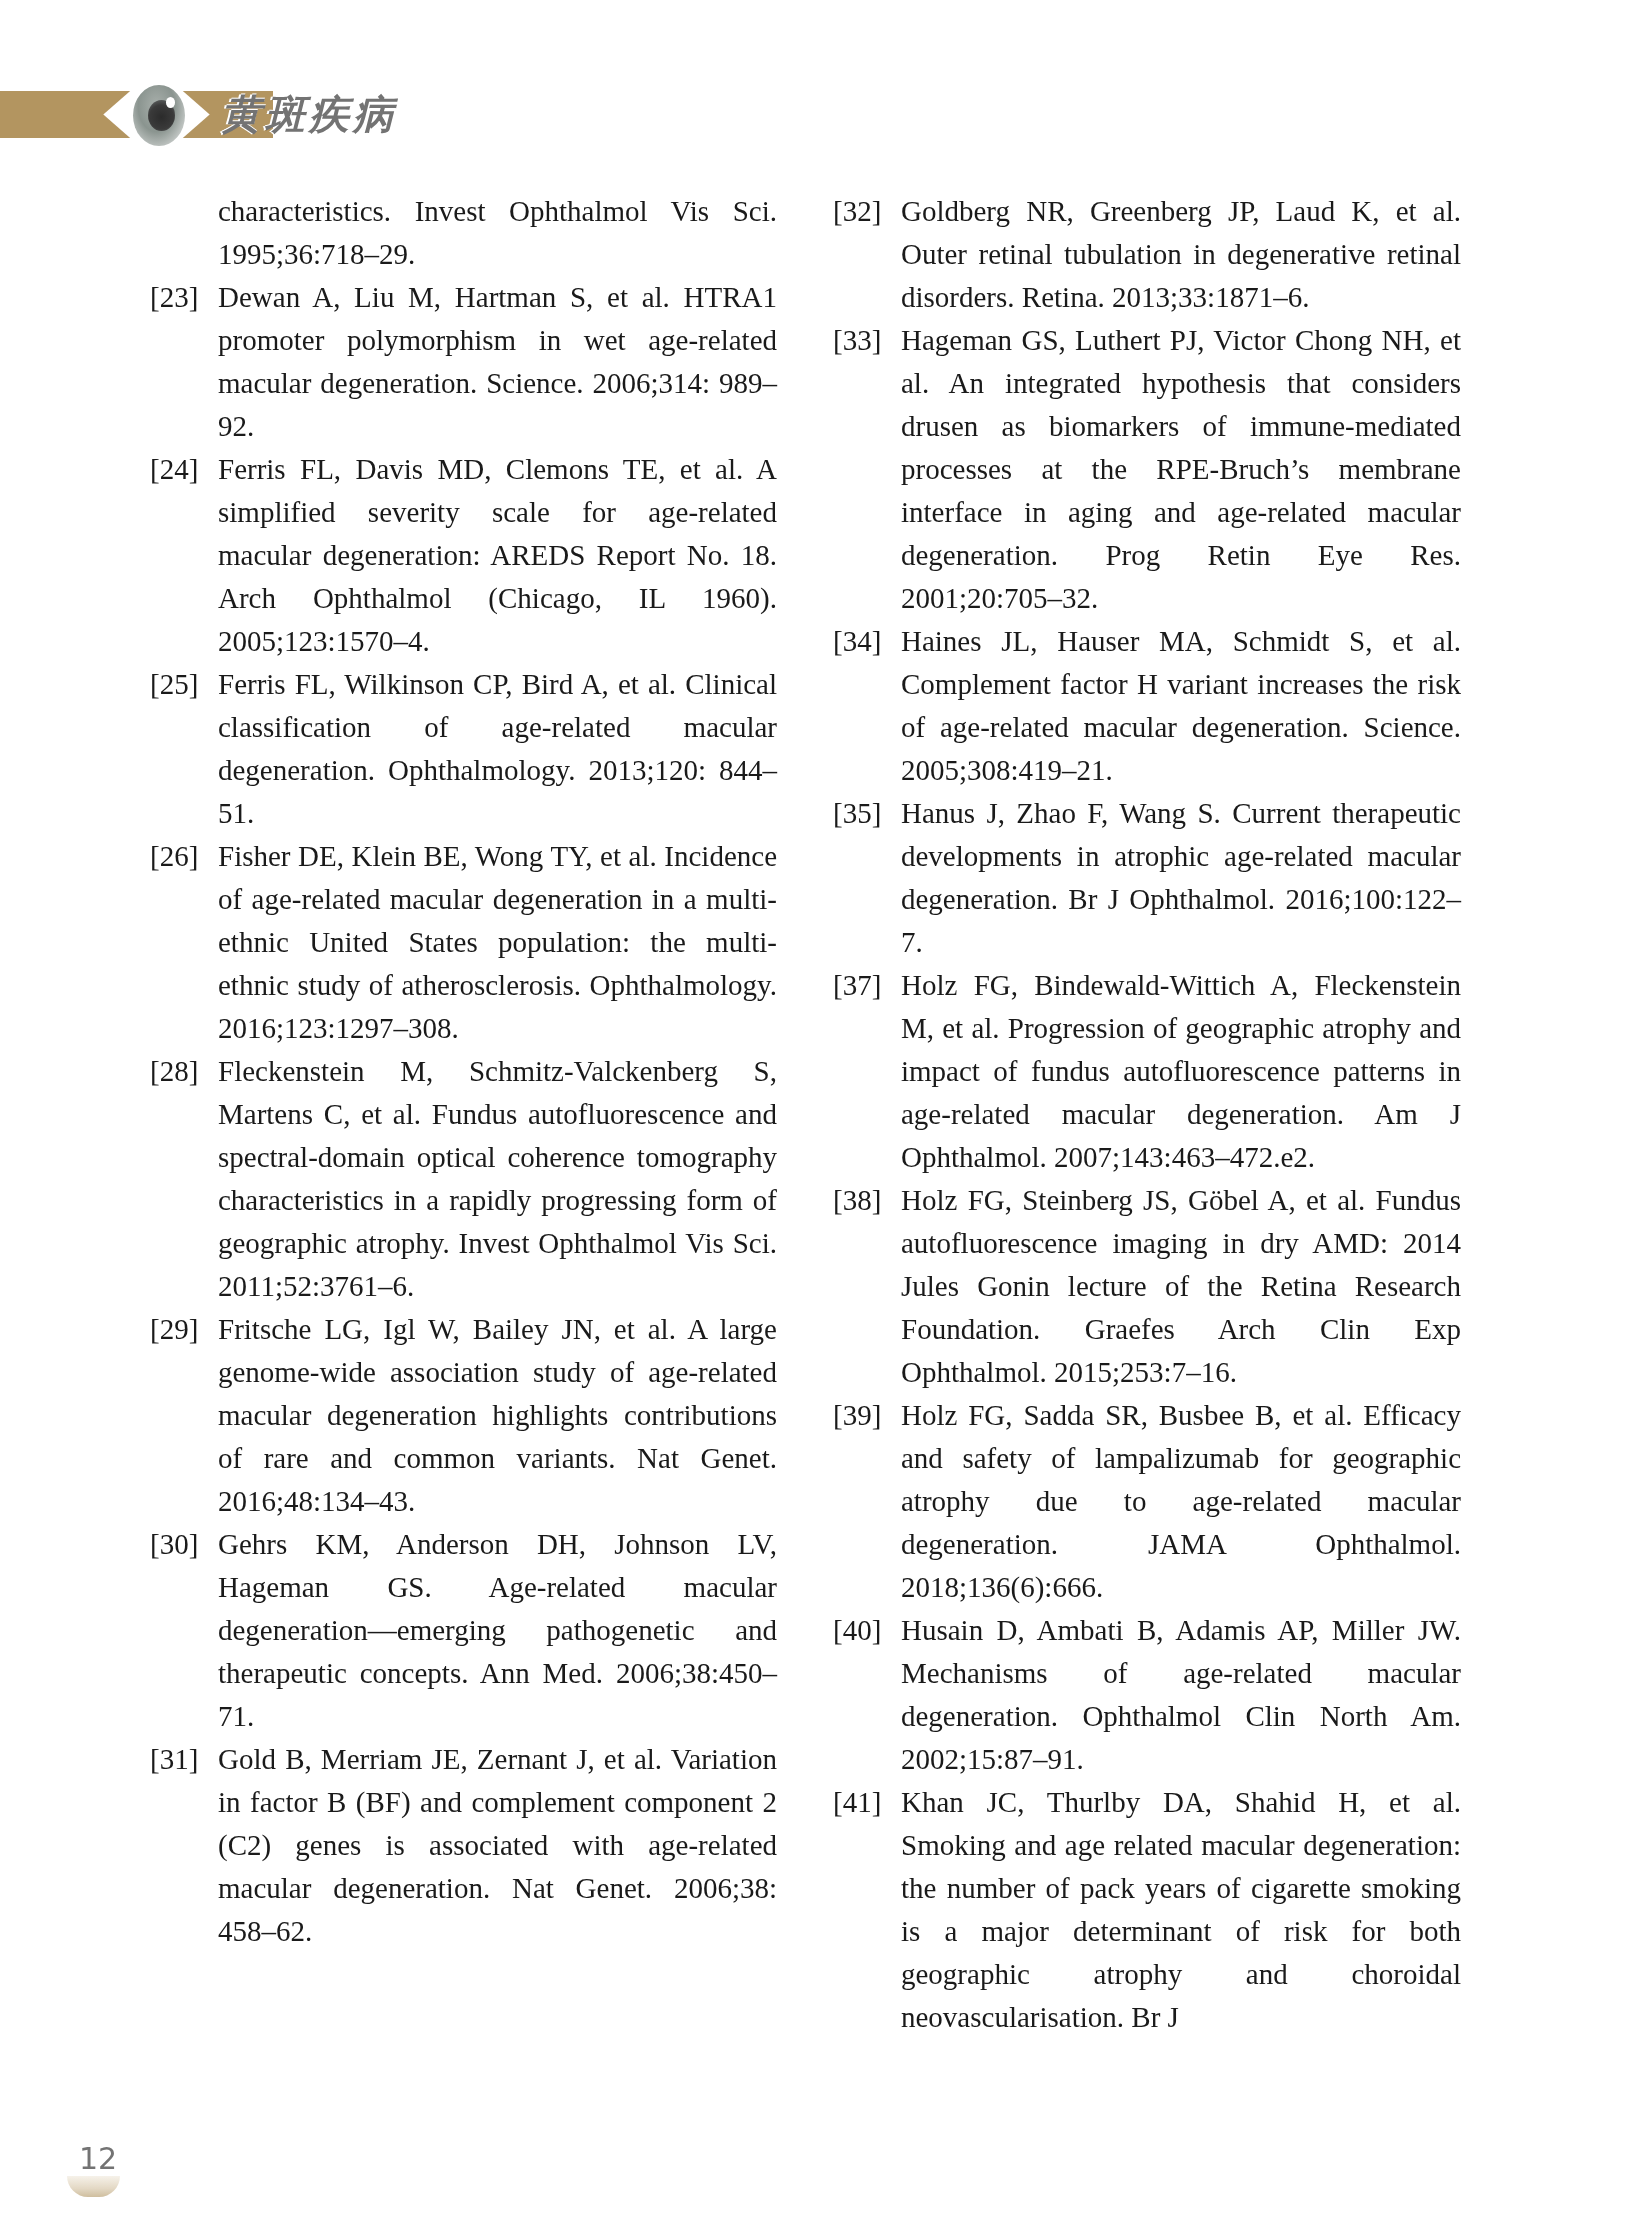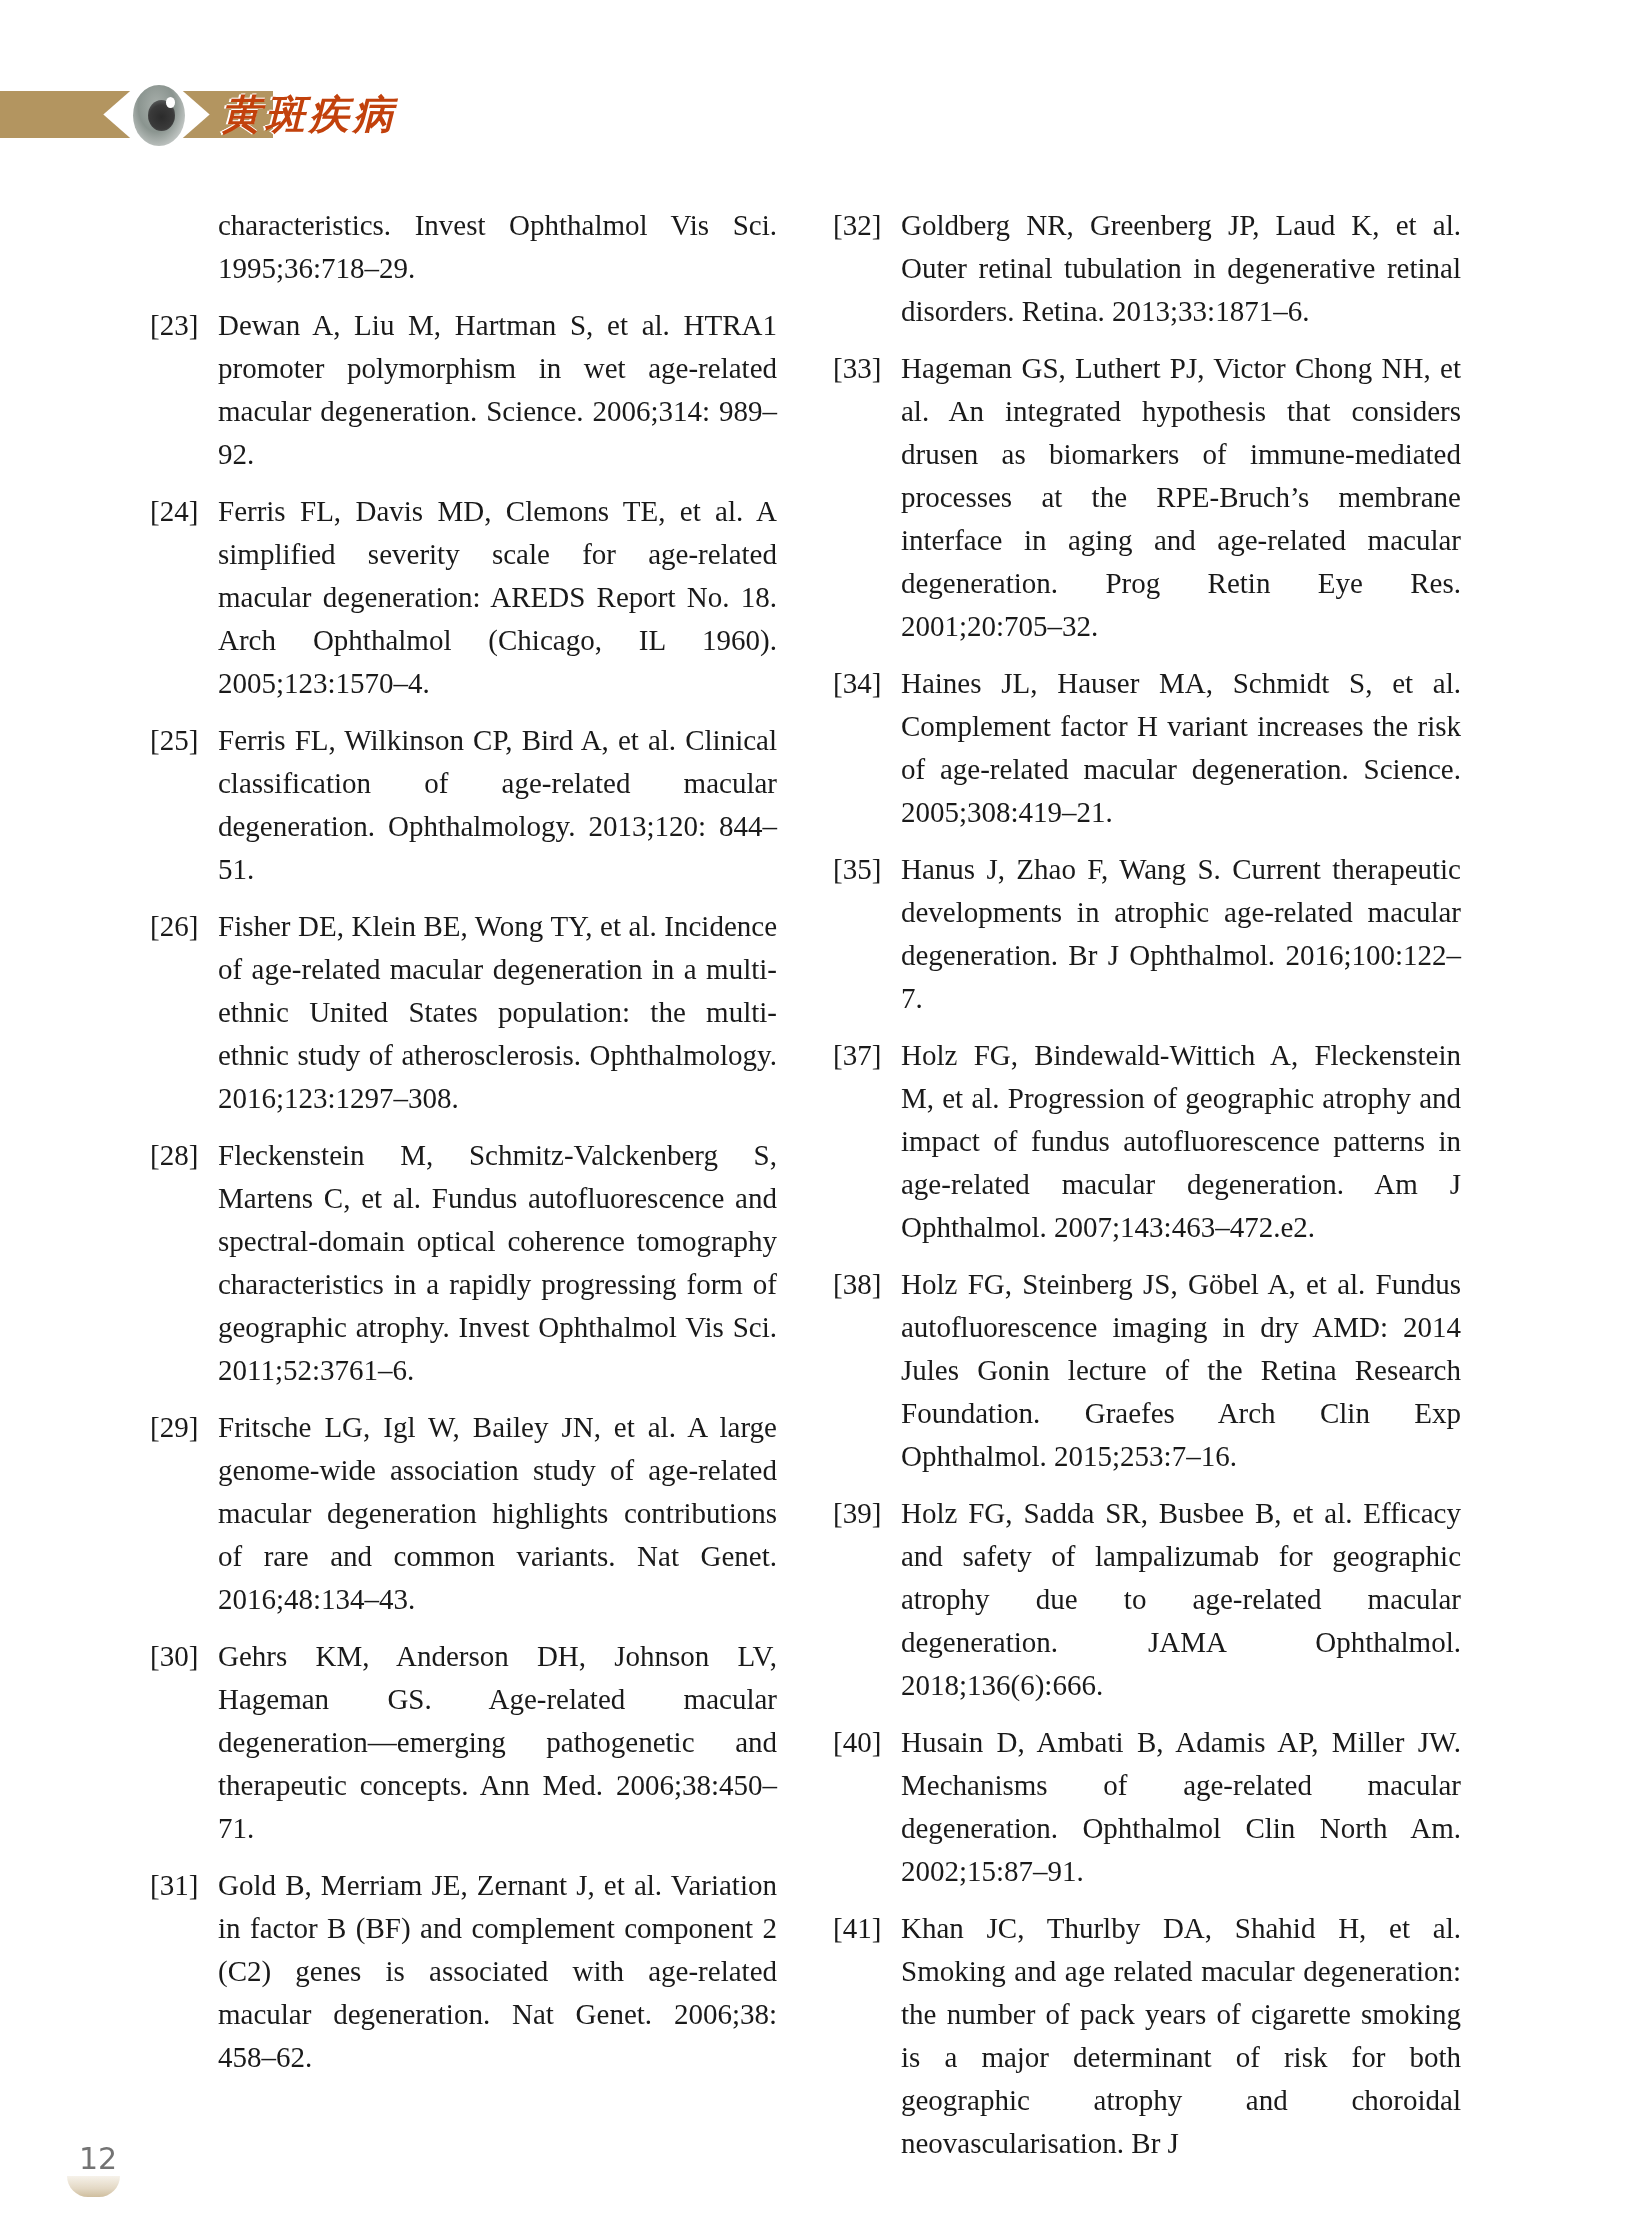--- a/index.html
+++ b/index.html
@@ -10,29 +10,29 @@
   .band { position: absolute; left: 0; top: 91px; width: 273px; height: 47px; background: #b39560; }
   .band-right { position: absolute; left: 176px; top: 91px; width: 93px; height: 47px;
     background: linear-gradient(to right, #b39560 0%, #b39560 45%, rgba(179,149,96,0) 100%); }
   .eye-white { position: absolute; left: 100px; top: 81px; width: 113px; height: 67px; }
   .eye-iris { position: absolute; left: 133px; top: 85px; width: 52px; height: 61px; border-radius: 50%;
     background: radial-gradient(ellipse at 45% 35%, #a9b0ac 0%, #8a948f 45%, #c9cdcb 80%, #f4f4f4 100%); }
   .eye-pupil { position: absolute; left: 148px; top: 100px; width: 27px; height: 31px; border-radius: 50%;
     background: radial-gradient(circle at 50% 55%, #2b2b2b 0%, #3a3a3a 55%, #707575 100%); }
   .eye-glint { position: absolute; left: 166px; top: 97px; width: 9.3px; height: 10.6px; border-radius: 50%; background: #ffffff; }
   .banner-title { position: absolute; left: 221px; top: 89px; font-family: "DejaVu Sans", sans-serif;
-    font-weight: bold; font-size: 40px; letter-spacing: 4px; color: #c2410c; line-height: 51px;
+    font-weight: bold; font-size: 40px; letter-spacing: 4px; color: #737373; line-height: 51px;
     font-style: italic; text-shadow: -2px 0 0 #fff, 0 -1.3px 0 #fff; }
 
   
   .col { position: absolute; top: 190px; font-family: "Liberation Serif", serif; font-size: 29px;
     line-height: 43px; color: #1a1a1a; }
   .col-left { left: 150px; width: 627px; }
   .col-right { left: 833px; width: 628px; }
-  .ref { display: flex; align-items: flex-start; margin-top: 14px; }
+  .ref { display: flex; align-items: flex-start; }
   .ref-num { flex: 0 0 68px; white-space: nowrap; font-family: Liberation Serif, serif; }
   .ref-text { flex: 1 1 auto; text-align: justify; text-align-last: left; }
   .cont .ref-num { visibility: hidden; }
 
   
   .page-number { position: absolute; left: 79px; top: 2143px; font-family: "DejaVu Sans", sans-serif;
     font-size: 30px; line-height: 32px; color: #737373; }
   .page-moon { position: absolute; left: 67px; top: 2176px; width: 53px; height: 21px;
     border-radius: 0 0 27px 27px;
     background: linear-gradient(to bottom, #f6f2ea 0%, #e3d8c4 60%, #cfbe9e 100%); }

